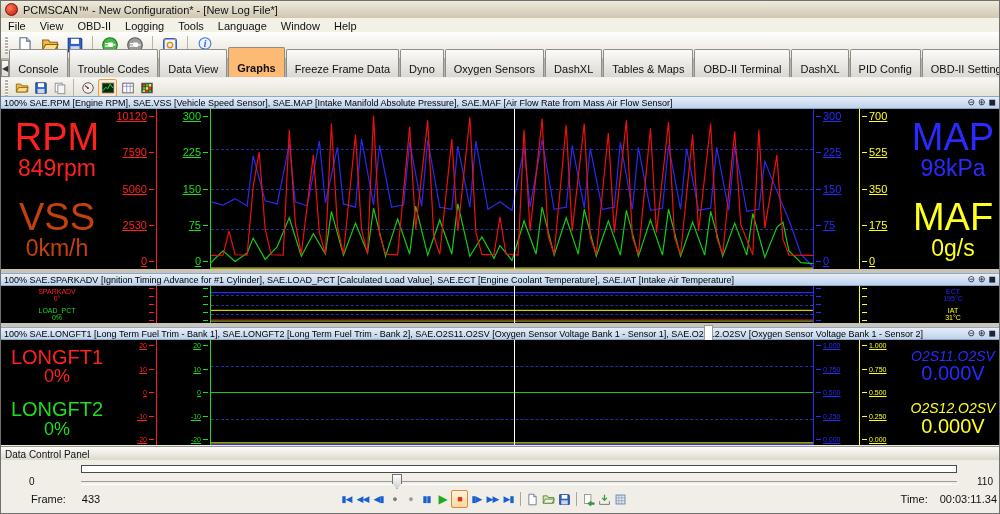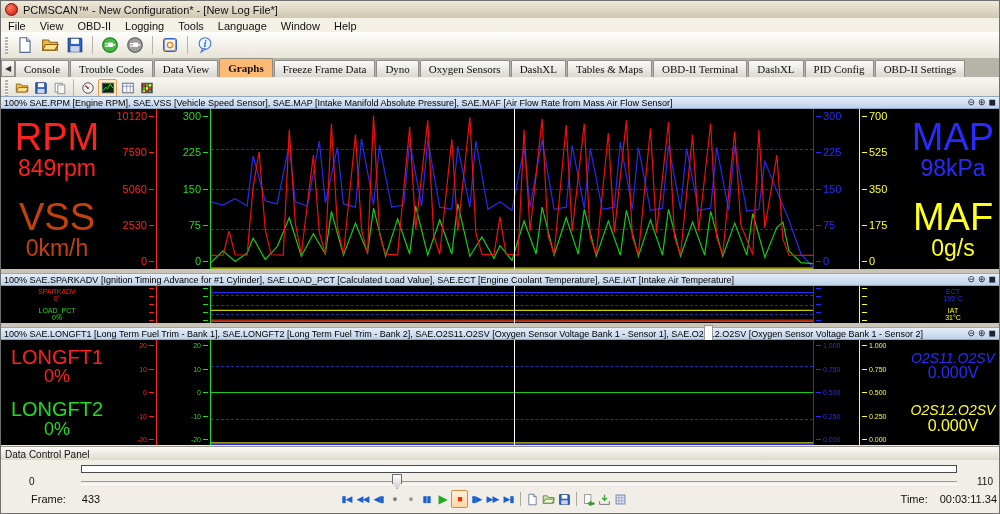--- a/index.html
+++ b/index.html
@@ -23,23 +23,23 @@
         background:repeating-linear-gradient(#fff 0 1px,#b5b2a5 1px 3px);}
   .tbicon{width:22px;height:22px;display:flex;align-items:center;justify-content:center;}
   .tbicon svg{width:18px;height:18px;}
   .tbsep{width:1px;height:18px;background:#b9b5a6;margin:0 3px;}
   
   .tabbar{position:absolute;left:0;top:57px;right:0;height:19px;background:#b6b3a9;
           display:flex;align-items:flex-end;font-size:11px;}
   .tabscroll{width:14px;height:17px;display:flex;align-items:center;justify-content:center;
              font-size:8px;color:#333;background:linear-gradient(#fafaf8,#dcdad2);
              border:1px solid #8f8d85;box-sizing:border-box;}
-  .tab{padding:2px 8px 1px 8px;background:linear-gradient(#fbfbfa,#dad8d0);
+  .tab{padding:13px 8px 1px 8px;background:linear-gradient(#fbfbfa,#dad8d0);
        border:1px solid #8f8d85;border-bottom:none;border-radius:2px 2px 0 0;margin-right:1px;
-       white-space:nowrap;color:#101010;height:13px;line-height:13px;font-family:Liberation Serif, serif;}
+       white-space:nowrap;color:#101010;height:13px;line-height:13px;}
   .tab.active{background:#fdba74;font-weight:bold;height:15px;line-height:15px;}
   .graphbar{position:absolute;left:0;top:76px;right:0;height:19px;
             background:linear-gradient(#f7f6f1,#e5e2d7);border-top:1px solid #e9f0f8;
             border-bottom:1px solid #b9b5a6;display:flex;align-items:center;gap:2px;padding-left:4px;}
   .gbicon{width:17px;height:16px;display:flex;align-items:center;justify-content:center;}
   .gbicon svg{width:14px;height:14px;}
   .gbicon.pressed{border:1px solid #e0a050;background:#ffe9c8;border-radius:2px;}
   
   .panel{position:absolute;left:0;right:0;}
   .panel-header{position:relative;height:13px;background:linear-gradient(#e6eefa,#bed2ea);
@@ -49,23 +49,23 @@
   .hdr-controls{display:flex;gap:3px;align-items:center;}
   .hdr-controls span{font-size:9px;line-height:9px;color:#223;}
   .panel-body{position:absolute;left:0;right:0;top:13px;bottom:0;background:#000;display:flex;}
   .side-labels{display:flex;flex-direction:column;justify-content:space-around;align-items:center;}
   .side-labels.left{width:112px;}
   .side-labels.right{width:92px;}
   .grp{text-align:center;line-height:1.02;}
   .p1 .grp .lab{font-size:38px;} .p1 .grp .val{font-size:23px;}
   .p2 .grp .lab,.p2 .grp .val{font-size:7px;}
   .p3 .grp .lab{font-size:20px;} .p3 .grp .val{font-size:18px;}
-  .p3 .side-labels.right .lab{font-size:14px;font-style:italic;} .p3 .side-labels.right .val{font-size:16px;}
+  .p3 .side-labels.right .lab{font-size:14px;font-style:italic;} .p3 .side-labels.right .val{font-size:20px;}
   .axis{display:flex;flex-direction:column;justify-content:space-between;
-        padding:2px 2px;box-sizing:border-box;}
+        padding:2px 2px;box-sizing:border-box;text-decoration:underline;}
   .axis-l{border-right:1px solid currentColor;}
   .axis-r{border-left:1px solid currentColor;}
   .axis.a-red{width:44px;} .axis.a-green{width:54px;} .axis.a-blue{width:46px;} .axis.a-yellow{width:48px;}
   .p1 .axis{font-size:11px;} .p2 .axis{font-size:5px;} .p3 .axis{font-size:7px;}
   .tick-row{display:flex;align-items:center;gap:2px;line-height:1;}
   .axis-l .tick-row{justify-content:flex-end;}
   .axis-r .tick-row{justify-content:flex-start;}
   .tickmark{display:inline-block;width:5px;height:1px;background:currentColor;flex:none;}
   .plot{position:relative;flex:1;overflow:hidden;}
   .plot svg{position:absolute;left:0;top:0;width:100%;height:100%;}

